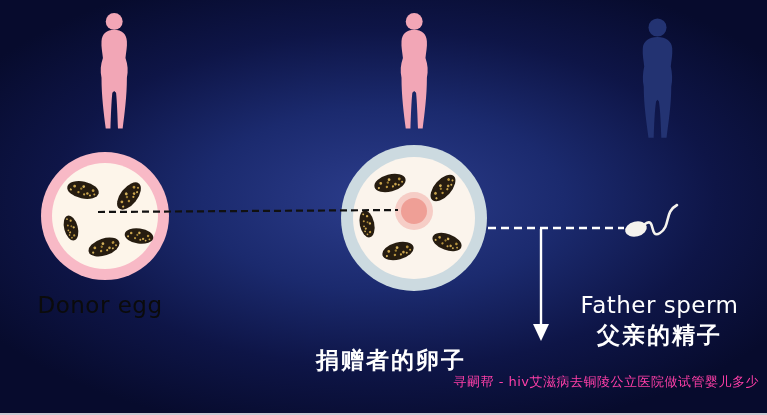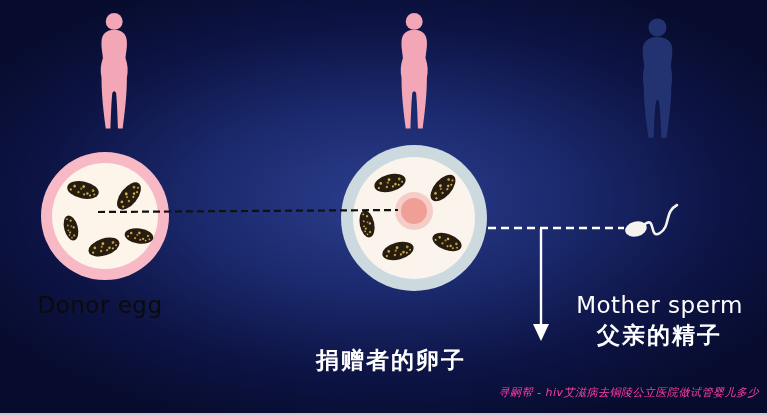--- a/index.html
+++ b/index.html
@@ -20,25 +20,24 @@
     text-align:center;
     line-height:1.15;
     user-select:none;
   }
   .lbl-en{font-size:23px;letter-spacing:0.5px;}
   .lbl-zh{font-size:23px;font-weight:bold;letter-spacing:2px;}
   .dark-text{color:#0b0b0b;}
   .light-text{color:#ffffff;}
   .watermark{
     position:absolute;
-    right:8px;bottom:15px;
-    font-size:11px;
+    right:8px;bottom:24px;
+    font-size:13px;
     color:#ff3fa8;
     letter-spacing:0.5px;
-    font-style:italic;
   }
   .bottom-line{
     position:absolute;
     left:0;bottom:0;
     width:100%;height:2px;
     background:rgba(235,235,240,0.85);
   }
 </style>
 </head>
 <body>
@@ -121,19 +120,19 @@
     <g>
       <ellipse cx="636" cy="229" rx="11" ry="7.5" fill="#f5f3ee" transform="rotate(-14 636 229)"></ellipse>
       <path d="M645 224 C656 216 649 240 660 233 C671 226 664 212 677 205" stroke="#f5f3ee" stroke-width="2.6" fill="none" stroke-linecap="round"></path>
     </g>
   </svg>
 
   <div class="lbl lbl-en dark-text" style="left:10px;top:292px;width:180px;">Donor egg</div>
 
   <div class="lbl lbl-zh light-text" style="left:291px;top:320px;width:200px;margin-top:27px;">捐赠者的卵子</div>
 
-  <div class="lbl lbl-en light-text" style="left:562px;top:292px;width:195px;">Mother sperm</div>
+  <div class="lbl lbl-en light-text" style="left:562px;top:292px;width:195px;">Father sperm</div>
   <div class="lbl lbl-zh light-text" style="left:562px;top:322px;width:195px;">父亲的精子</div>
 
   <div class="watermark">寻嗣帮 - hiv艾滋病去铜陵公立医院做试管婴儿多少</div>
 
   <div class="bottom-line"></div>
 </div>
 
 </body></html>

